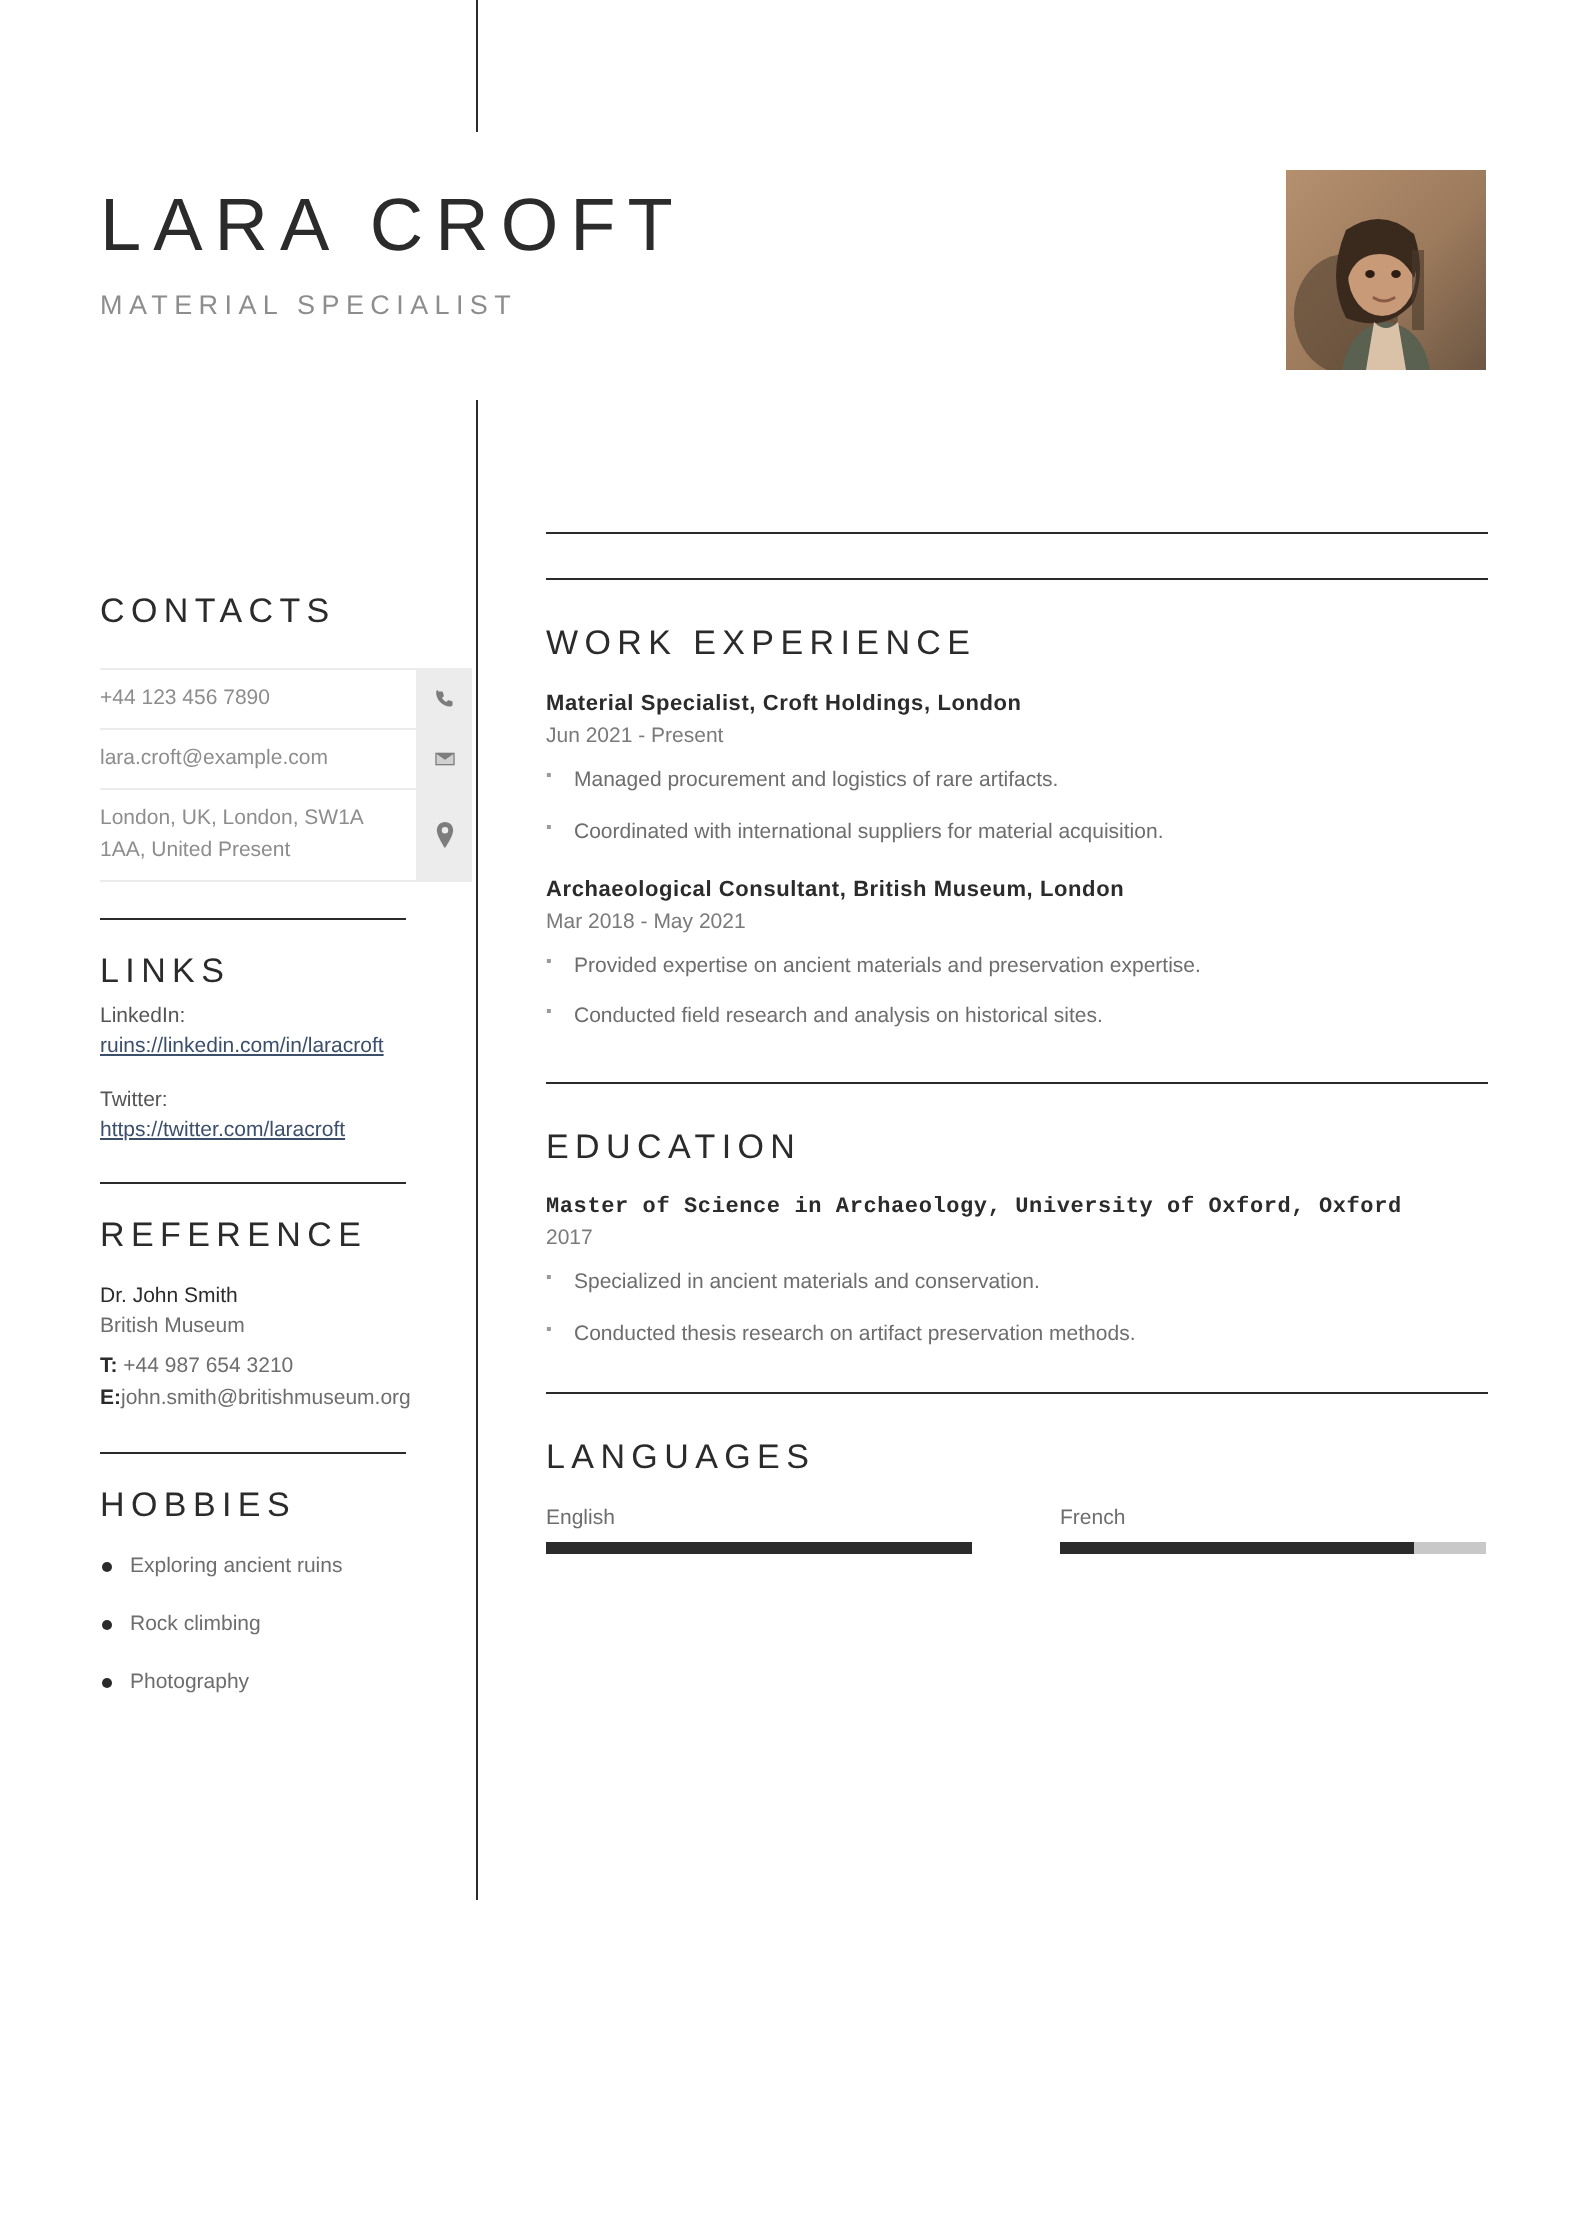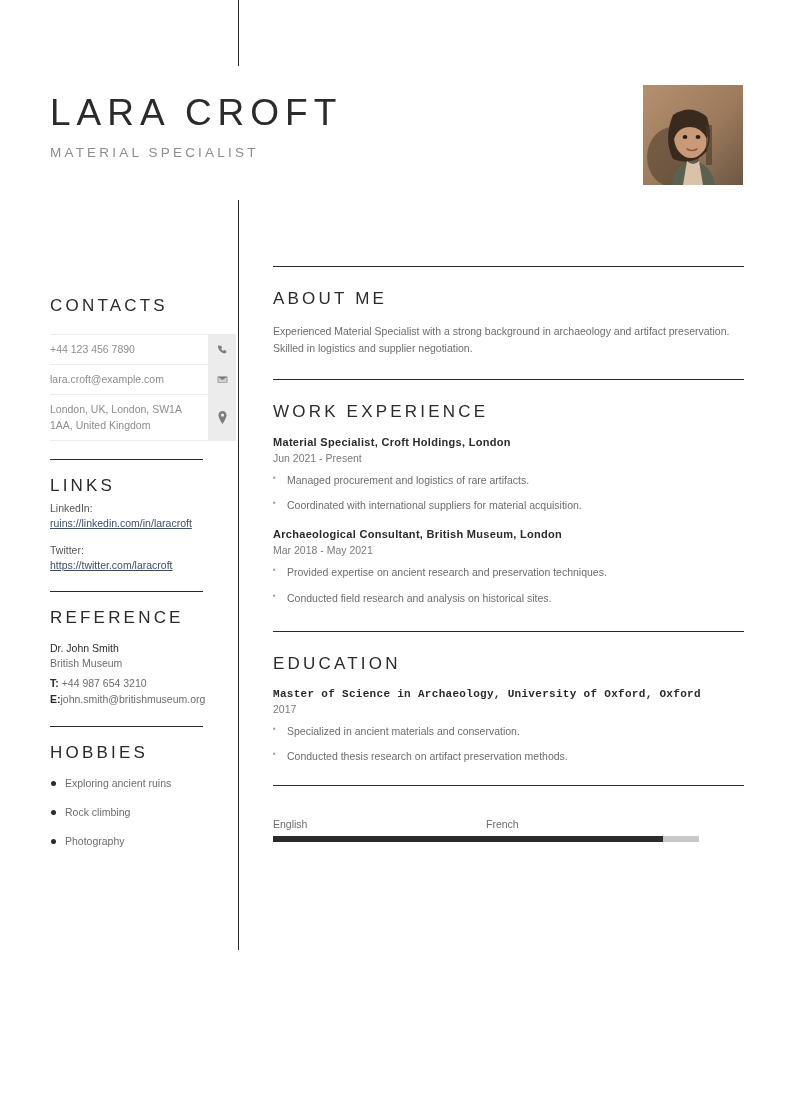--- a/index.html
+++ b/index.html
@@ -170,21 +170,21 @@
   .edu-title {
     font-size: 11px;
     font-weight: bold;
     color: #2b2b2b;
     letter-spacing: 0.3px;
     margin-bottom: 3px;
     font-family: Liberation Mono, monospace;
   }
   .edu-year { font-size: 10.5px; color: #7a7a7a; margin-bottom: 9px; }
 
-  .langs { display: flex; margin-top: 10px; }
+  .langs { display: flex; gap: 44px; margin-top: 10px; }
   .lang { width: 213px; }
   .lang-name { font-size: 10.5px; color: #6d6d6d; margin-bottom: 6px; }
   .lang-bar { height: 6px; background: #c8c8c8; width: 100%; }
   .lang-fill { height: 6px; background: #2b2b2b; }
 
   .mt-sections > .block:first-child { padding-top: 20px; }
 </style>
 </head>
 <body>
 
@@ -237,21 +237,21 @@
         <div class="contact-text">lara.croft@example.com</div>
         <div class="contact-ico">
           <svg width="11" height="11" viewBox="0 0 16 16" fill="#7d7d7d">
               <path d="M1 3.5h14v9H1z" opacity=".25"></path>
               <path d="M1 3.5h14v9H1zm.9.9v7.2h12.2V4.4L8 8.6 1.9 4.4z"></path>
               <path d="M2.4 4.2h11.2L8 8.1z"></path>
             </svg>
         </div>
       </div>
       <div class="contact-row">
-        <div class="contact-text">London, UK, London, SW1A 1AA, United Kingdom</div>
+        <div class="contact-text">London, UK, London, SW1A 1AA, United Present</div>
         <div class="contact-ico">
           <svg width="11" height="13" viewBox="0 0 12 16" fill="#7d7d7d">
               <path d="M6 0C3.2 0 1 2.2 1 5c0 3.8 5 11 5 11s5-7.2 5-11c0-2.8-2.2-5-5-5zm0 7a2 2 0 110-4 2 2 0 010 4z"></path>
             </svg>
         </div>
       </div>
     </div>
 
     <div class="hr"></div>
 
@@ -288,44 +288,40 @@
     <ul class="hobby-list">
       <li>Exploring ancient ruins</li>
       <li>Rock climbing</li>
       <li>Photography</li>
     </ul>
   </div>
 
   <div class="right mt-sections">
 
     <div class="rule"></div>
-    <div class="block">
-      <h2 class="sec-title">ABOUT ME</h2>
-      <p class="about-text">Experienced Material Specialist with a strong background in archaeology and artifact preservation. Skilled in logistics and supplier negotiation.</p>
-    </div>
 
     <div style="height:22px"></div>
     <div class="rule"></div>
     <div class="block">
       <h2 class="sec-title">WORK EXPERIENCE</h2>
 
       <div class="job">
         <div class="job-title">Material Specialist, Croft Holdings, London</div>
         <div class="job-dates">Jun 2021 - Present</div>
         <ul class="bullets">
           <li>Managed procurement and logistics of rare artifacts.</li>
           <li>Coordinated with international suppliers for material acquisition.</li>
         </ul>
       </div>
 
       <div class="job">
         <div class="job-title">Archaeological Consultant, British Museum, London</div>
         <div class="job-dates">Mar 2018 - May 2021</div>
         <ul class="bullets">
-          <li>Provided expertise on ancient research and preservation techniques.</li>
+          <li>Provided expertise on ancient materials and preservation expertise.</li>
           <li>Conducted field research and analysis on historical sites.</li>
         </ul>
       </div>
     </div>
 
     <div style="height:10px"></div>
     <div class="rule"></div>
     <div class="block">
       <h2 class="sec-title">EDUCATION</h2>
       <div>
@@ -334,20 +330,21 @@
         <ul class="bullets">
           <li>Specialized in ancient materials and conservation.</li>
           <li>Conducted thesis research on artifact preservation methods.</li>
         </ul>
       </div>
     </div>
 
     <div style="height:10px"></div>
     <div class="rule"></div>
     <div class="block">
+      <h2 class="sec-title">LANGUAGES</h2>
       <div class="langs">
         <div class="lang">
           <div class="lang-name">English</div>
           <div class="lang-bar">
             <div class="lang-fill" id="lang-fill-0" style="width: 100%;"></div>
           </div>
         </div>
         <div class="lang">
           <div class="lang-name">French</div>
           <div class="lang-bar">

